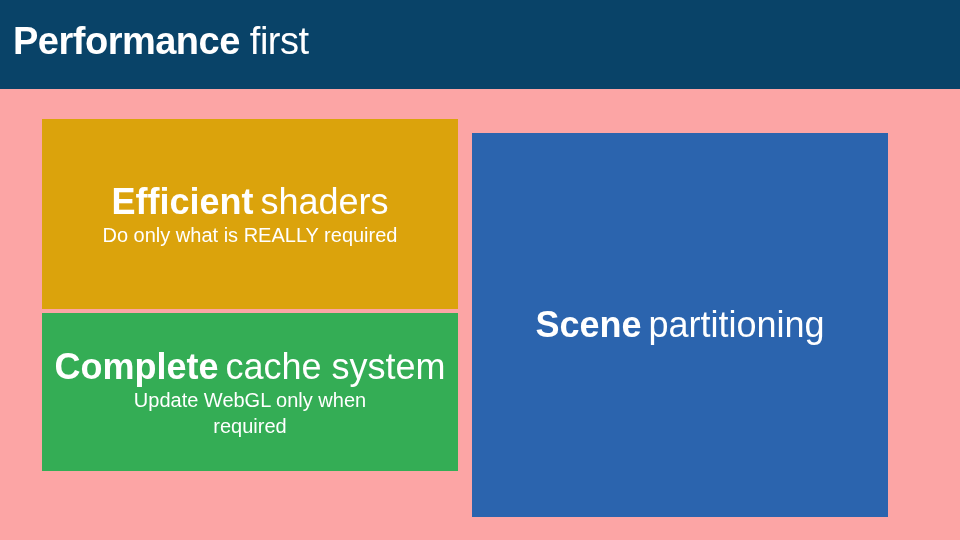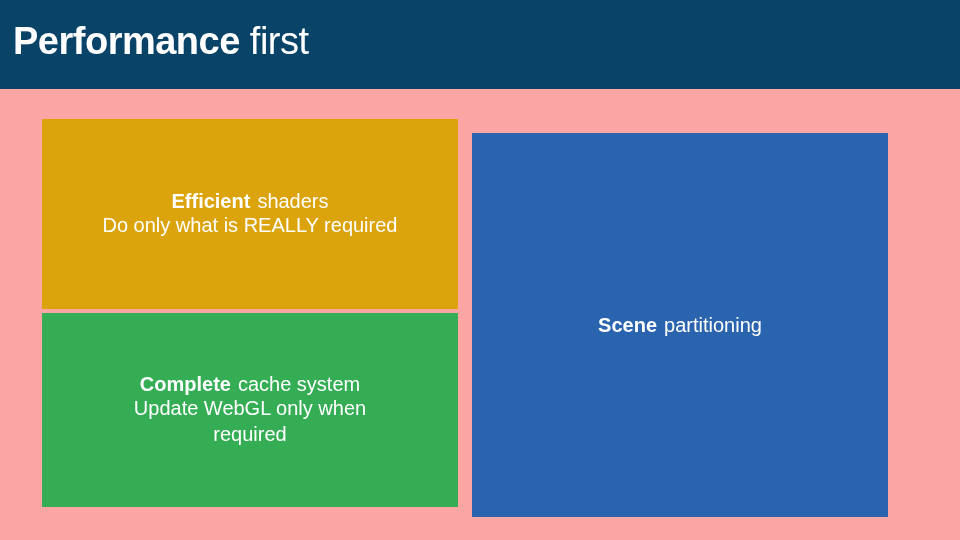--- a/index.html
+++ b/index.html
@@ -36,24 +36,24 @@
     position: absolute;
     display: flex;
     flex-direction: column;
     justify-content: center;
     align-items: center;
     text-align: center;
     color: #ffffff;
     padding: 0 10px;
   }
   .tile-gold  { left: 42px;  top: 119px; width: 416px; height: 190px; background: #DBA30C; }
-  .tile-green { left: 42px;  top: 313px; width: 416px; height: 194px; background: #34AD55; }
+  .tile-green { left: 42px;  top: 313px; width: 416px; height: 158px; background: #34AD55; }
   .tile-blue  { left: 472px; top: 133px; width: 416px; height: 384px; background: #2B64AE; }
   .tile-heading {
-    font-size: 20px;
+    font-size: 36px;
     font-weight: 400;
     line-height: 1.2;
     white-space: nowrap;
   }
   .tile-heading .h-bold { font-weight: 700; }
   .tile-heading .h-rest { margin-left: 7px; }
   .tile-subtitle {
     font-size: 20px;
     font-weight: 400;
     line-height: 1.28;

